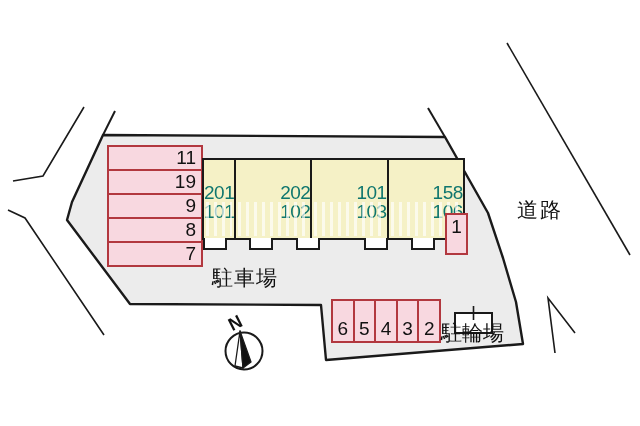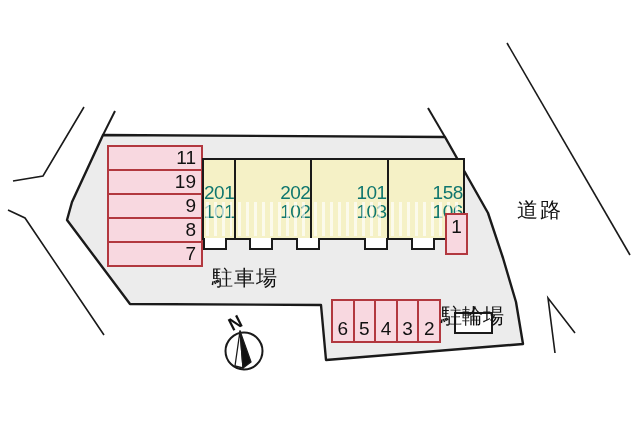--- a/index.html
+++ b/index.html
@@ -124,16 +124,16 @@
 
   <div class="abs brow">
     <div class="bcell">6</div>
     <div class="bcell">5</div>
     <div class="bcell">4</div>
     <div class="bcell">3</div>
     <div class="bcell">2</div>
   </div>
 
   <div class="abs cjk" style="left:212px;top:248px">駐車場</div>
-  <div class="abs cjk" style="left:441px;top:286px;letter-spacing:0px">駐輪場</div>
+  <div class="abs cjk" style="left:441px;top:303px;letter-spacing:0px">駐輪場</div>
   <div class="abs cjk" style="left:517px;top:180px;letter-spacing:2px">道路</div>
   <div class="abs north">N</div>
 </div>
 
 </body></html>

